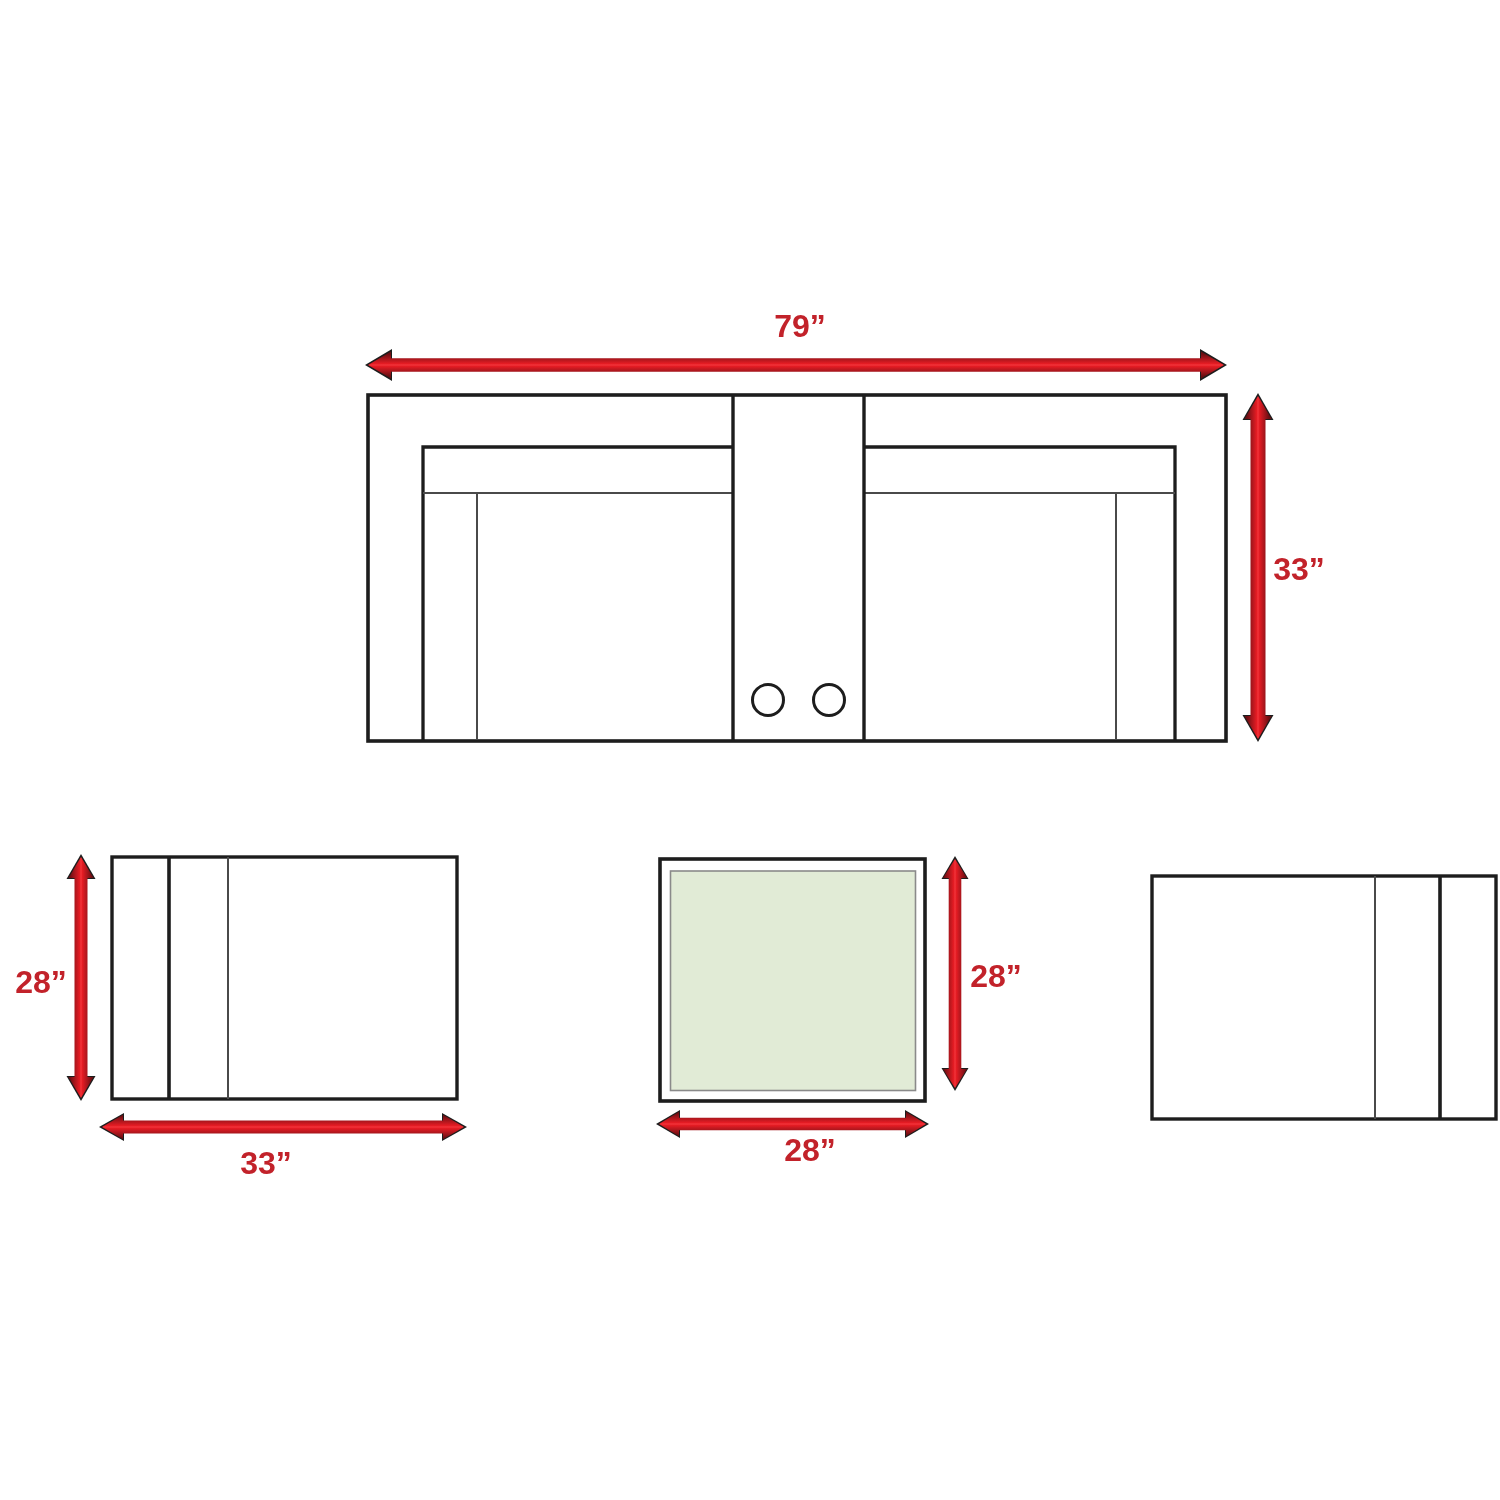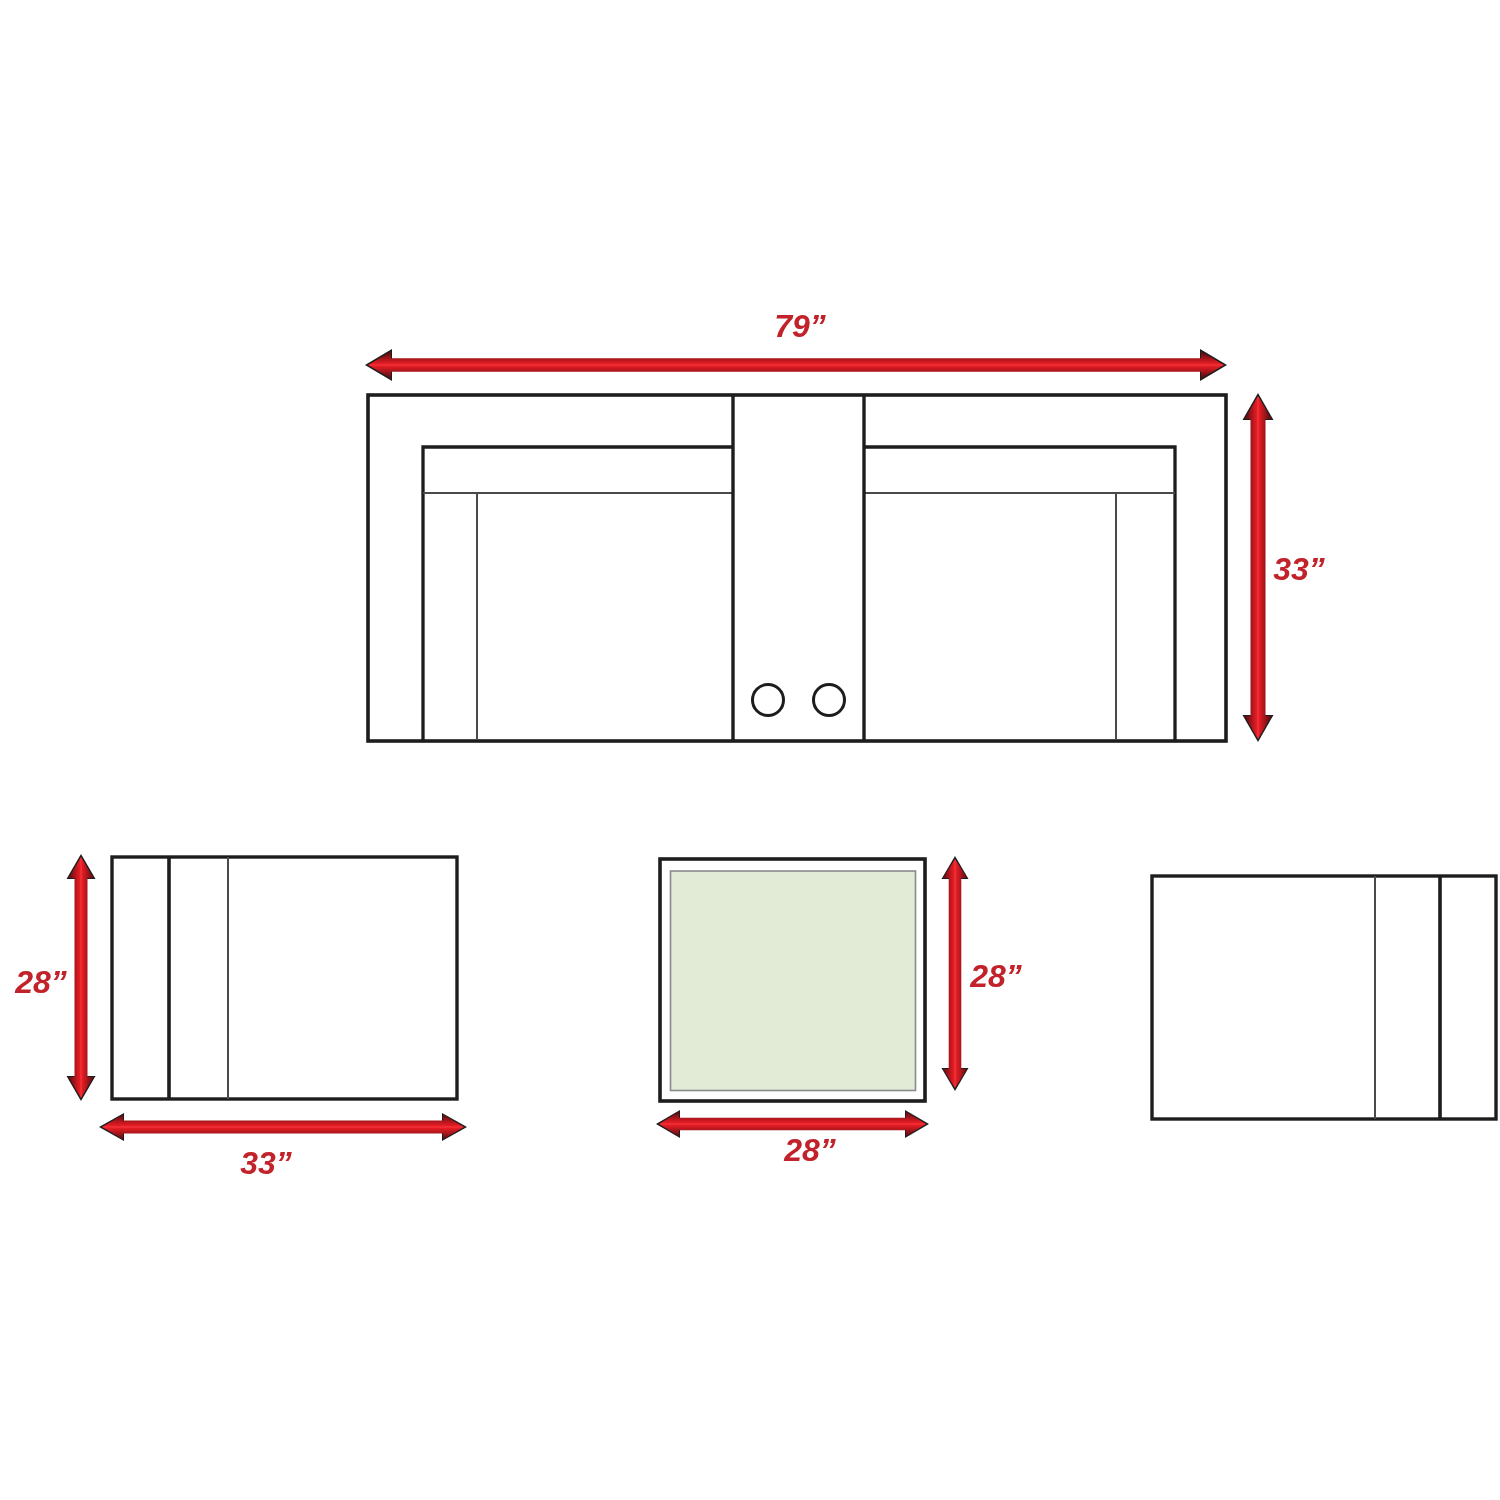--- a/index.html
+++ b/index.html
@@ -1,16 +1,16 @@
 <!DOCTYPE html>
 <html><head>
 <meta charset="utf-8">
 <style>
   html,body{margin:0;padding:0;background:#ffffff;}
-  .page{width:1500px;height:1328px;position:relative;background:#ffffff;font-style:italic;}
+  .page{width:1500px;height:1328px;position:relative;background:#ffffff;}
   text{font-family:"Liberation Sans", sans-serif;font-weight:bold;fill:#c2222a;}
 </style>
 </head>
 <body>
 <div class="page">
 <svg width="1500" height="1500" viewBox="0 0 1500 1500" xmlns="http://www.w3.org/2000/svg">
 <defs>
   <linearGradient id="gs">
     <stop offset="0" stop-color="#6b0e12"></stop>
     <stop offset="0.18" stop-color="#9e151b"></stop>

